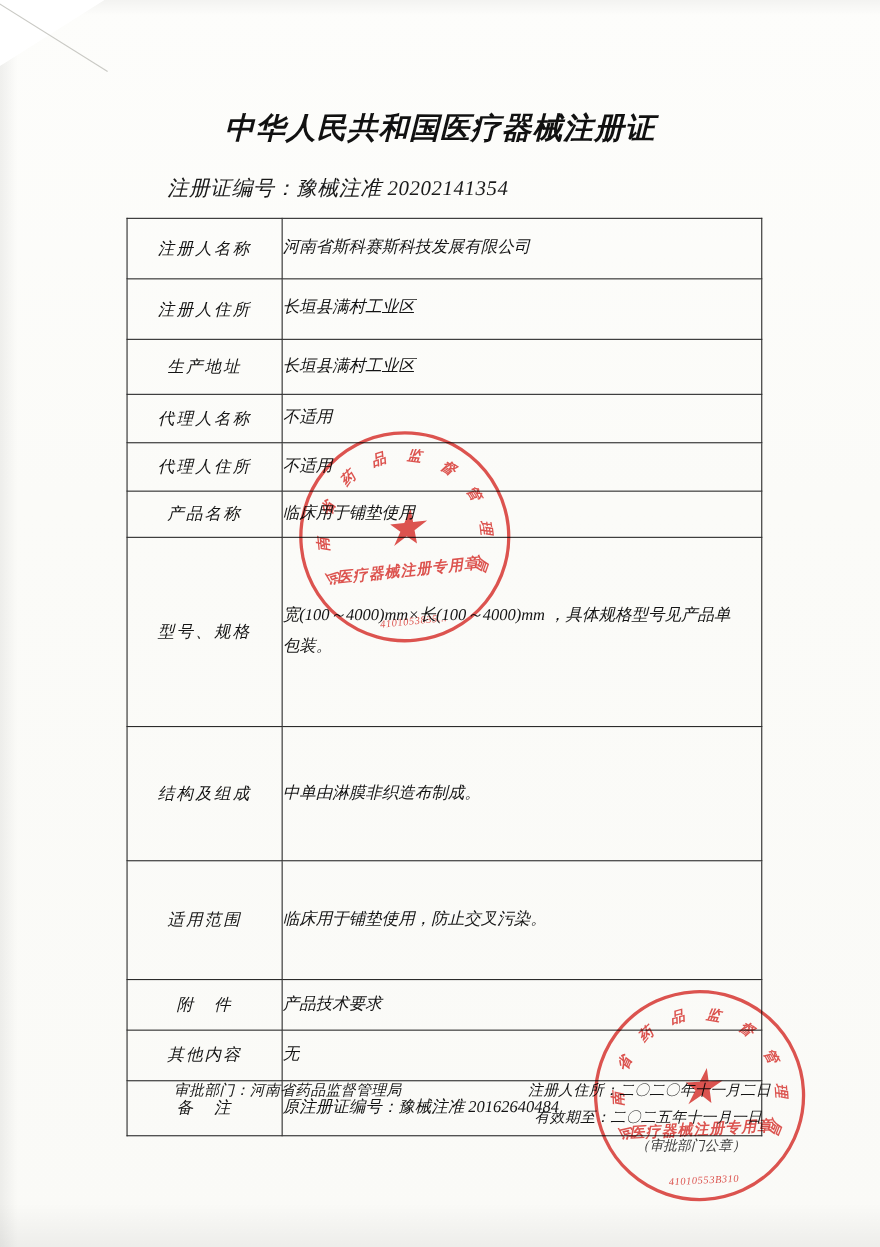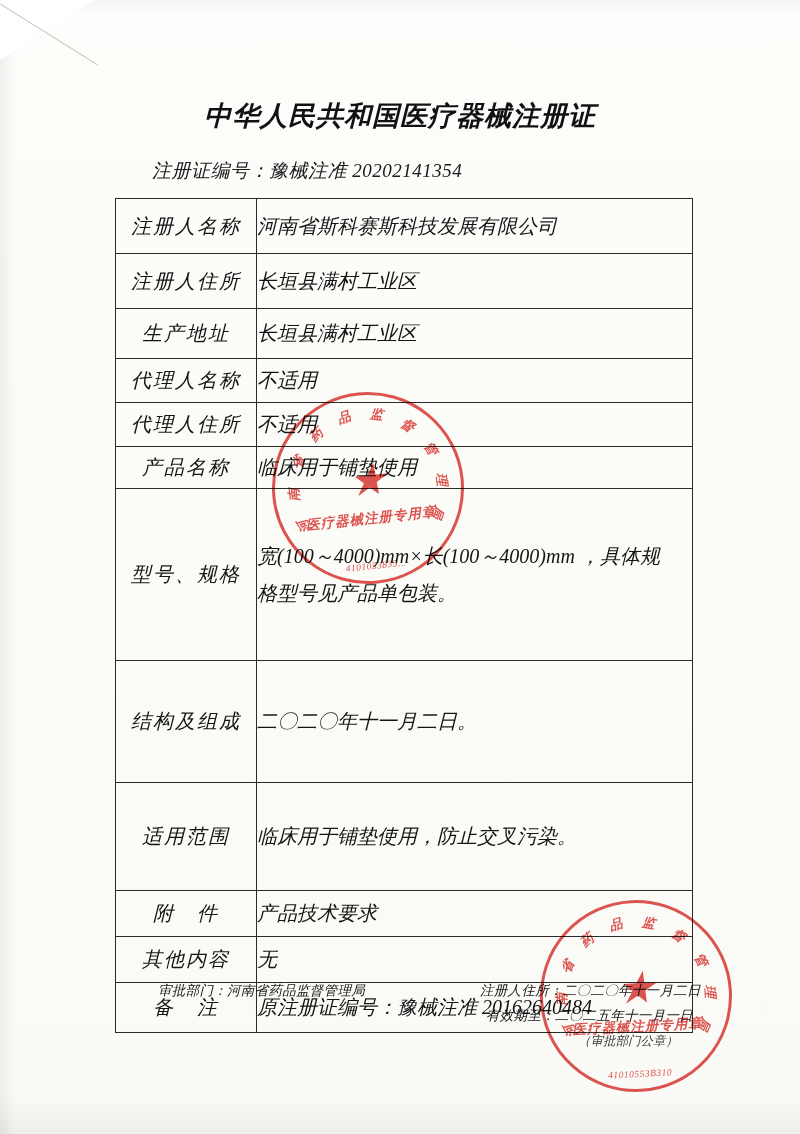--- a/index.html
+++ b/index.html
@@ -101,21 +101,21 @@
   table.cert {
     position: absolute;
     top: 198px;
     left: 115px;
     width: 578px;
     border-collapse: collapse;
     table-layout: fixed;
   }
   table.cert td {
     border: 1px solid #2b2b2b;
-    font-size: 20px;
+    font-size: 15px;
     vertical-align: middle;
     padding: 0;
   }
   td.label {
     width: 140px;
     text-align: center;
     letter-spacing: 2px;
     color: #141414;
   }
   td.value {
@@ -270,21 +270,21 @@
       <tr style="height:42px">
         <td class="label wide-label">产品名称</td>
         <td class="value">临床用于铺垫使用</td>
       </tr>
       <tr style="height:172px">
         <td class="label wide-label">型号、规格</td>
         <td class="value" style="vertical-align:middle;padding-right:24px">宽(100～4000)mm×长(100～4000)mm ，具体规格型号见产品单包装。</td>
       </tr>
       <tr style="height:122px">
         <td class="label wide-label">结构及组成</td>
-        <td class="value">二〇二〇年十一月二日。</td>
+        <td class="value">中单由淋膜非织造布制成。</td>
       </tr>
       <tr style="height:108px">
         <td class="label wide-label">适用范围</td>
         <td class="value">临床用于铺垫使用，防止交叉污染。</td>
       </tr>
       <tr style="height:46px">
         <td class="label wide-label">附　件</td>
         <td class="value">产品技术要求</td>
       </tr>
       <tr style="height:46px">

